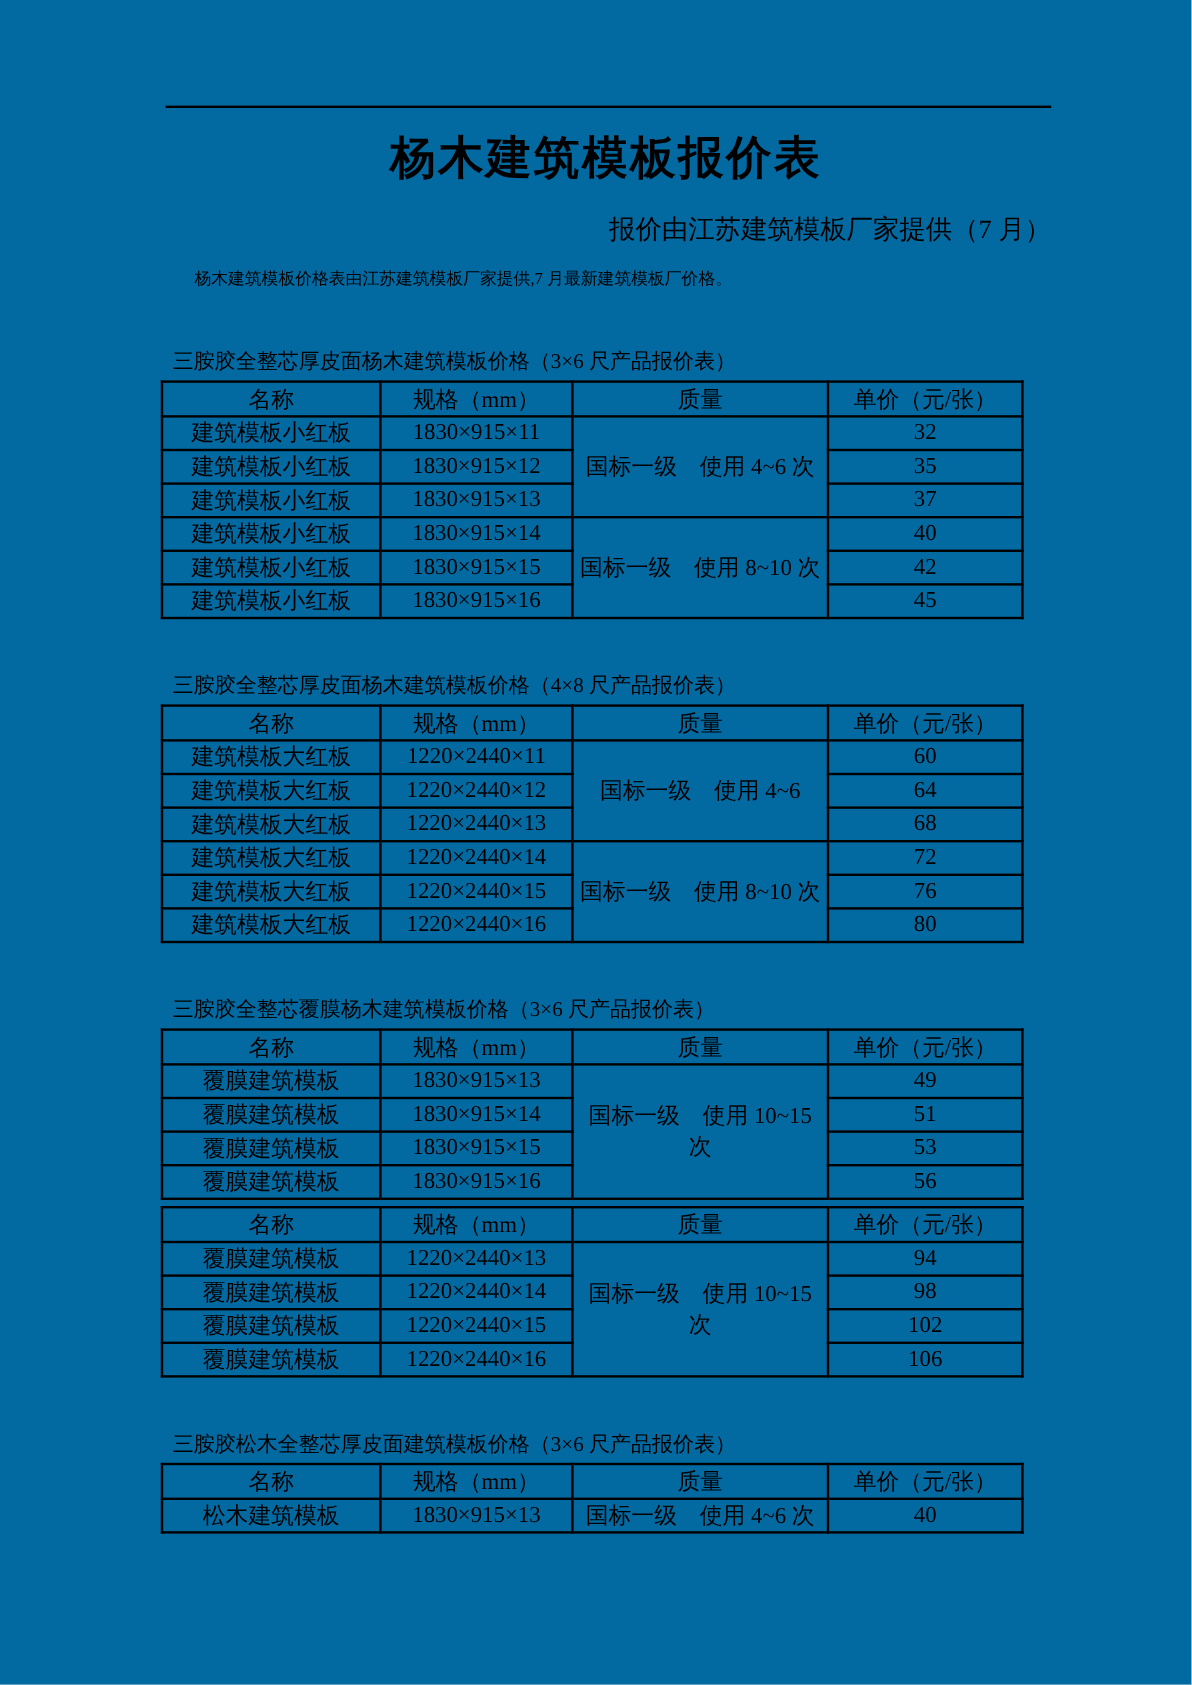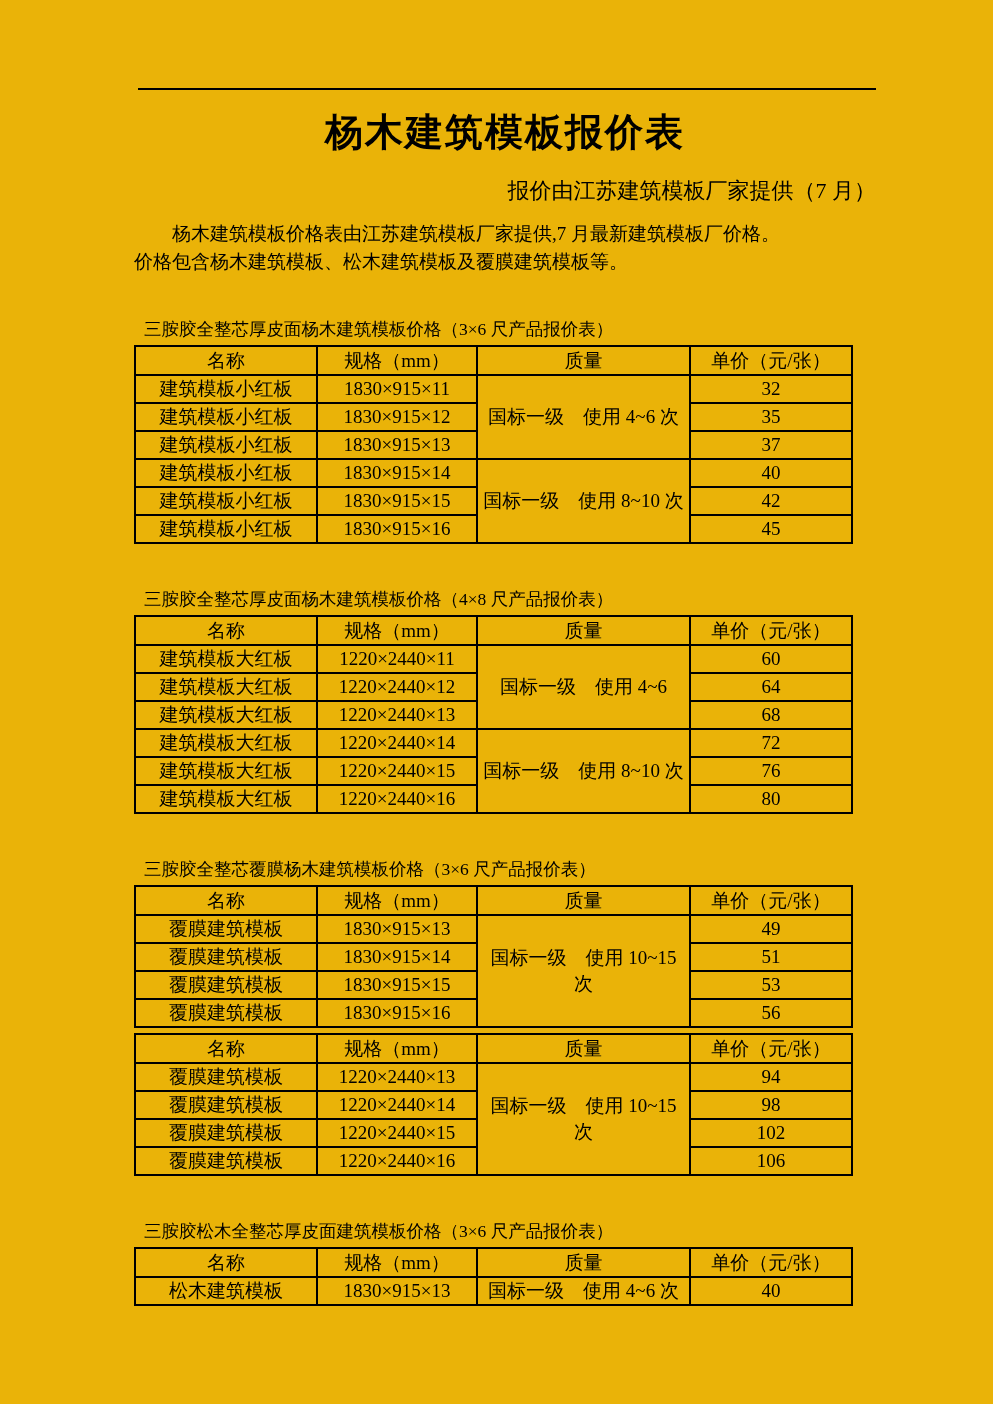--- a/index.html
+++ b/index.html
@@ -1,21 +1,21 @@
 <!DOCTYPE html>
 <html><head>
 <meta charset="utf-8">
 <style>
   * { margin: 0; padding: 0; box-sizing: border-box; }
   html, body { background: #ffffff; }
   .page {
     position: relative;
     width: 993px;
     height: 1404px;
-    background: #eab308;
+    background: #0369a1;
     color: #000000;
     font-family: "Liberation Serif", serif;
     padding: 88px 117px 0 134px;
     overflow: hidden;
   }
   .top-rule {
     border-top: 2px solid #000000;
     margin-left: 4px;
     width: 738px;
     height: 0;
@@ -31,21 +31,21 @@
   }
   h2.doc-subtitle {
     margin-top: 20px;
     text-align: right;
     font-weight: normal;
     font-size: 22px;
     line-height: 30px;
   }
   .intro {
     margin-top: 14px;
-    font-size: 19px;
+    font-size: 14px;
     line-height: 28px;
     width: 712px;
   }
   .intro .line { display: block; }
   .intro .indent { text-indent: 2em; }
   .tbl-section h3 {
     font-size: 17.5px;
     font-weight: normal;
     line-height: 22px;
     padding-left: 10px;
@@ -80,21 +80,20 @@
 <div class="page">
 
   <div class="top-rule"></div>
 
   <h1 class="doc-title">杨木建筑模板报价表</h1>
 
   <h2 class="doc-subtitle">报价由江苏建筑模板厂家提供（7 月）</h2>
 
   <p class="intro">
     <span class="line indent">杨木建筑模板价格表由江苏建筑模板厂家提供,7 月最新建筑模板厂价格。</span>
-    <span class="line">价格包含杨木建筑模板、松木建筑模板及覆膜建筑模板等。</span>
   </p>
 
   <section class="tbl-section s1">
     <h3>三胺胶全整芯厚皮面杨木建筑模板价格（3×6 尺产品报价表）</h3>
     <table class="price">
       <colgroup>
           <col class="c1">
           <col class="c2">
           <col class="c3">
           <col class="c4">

